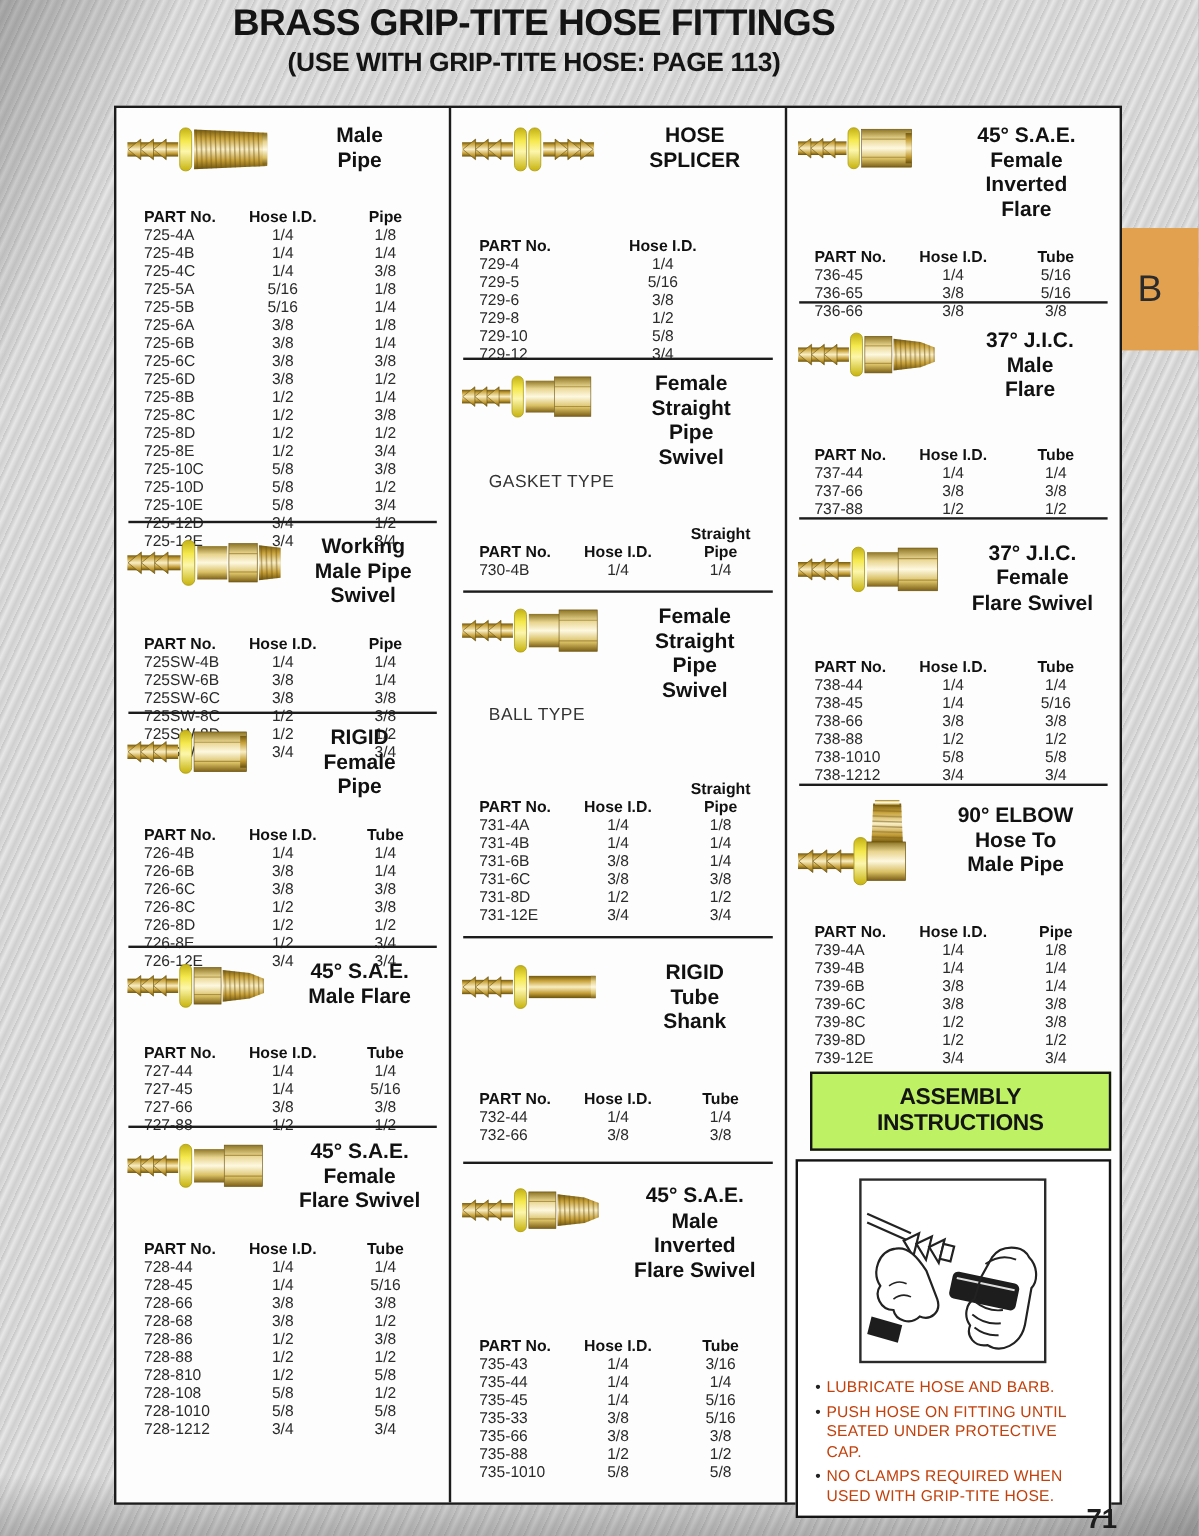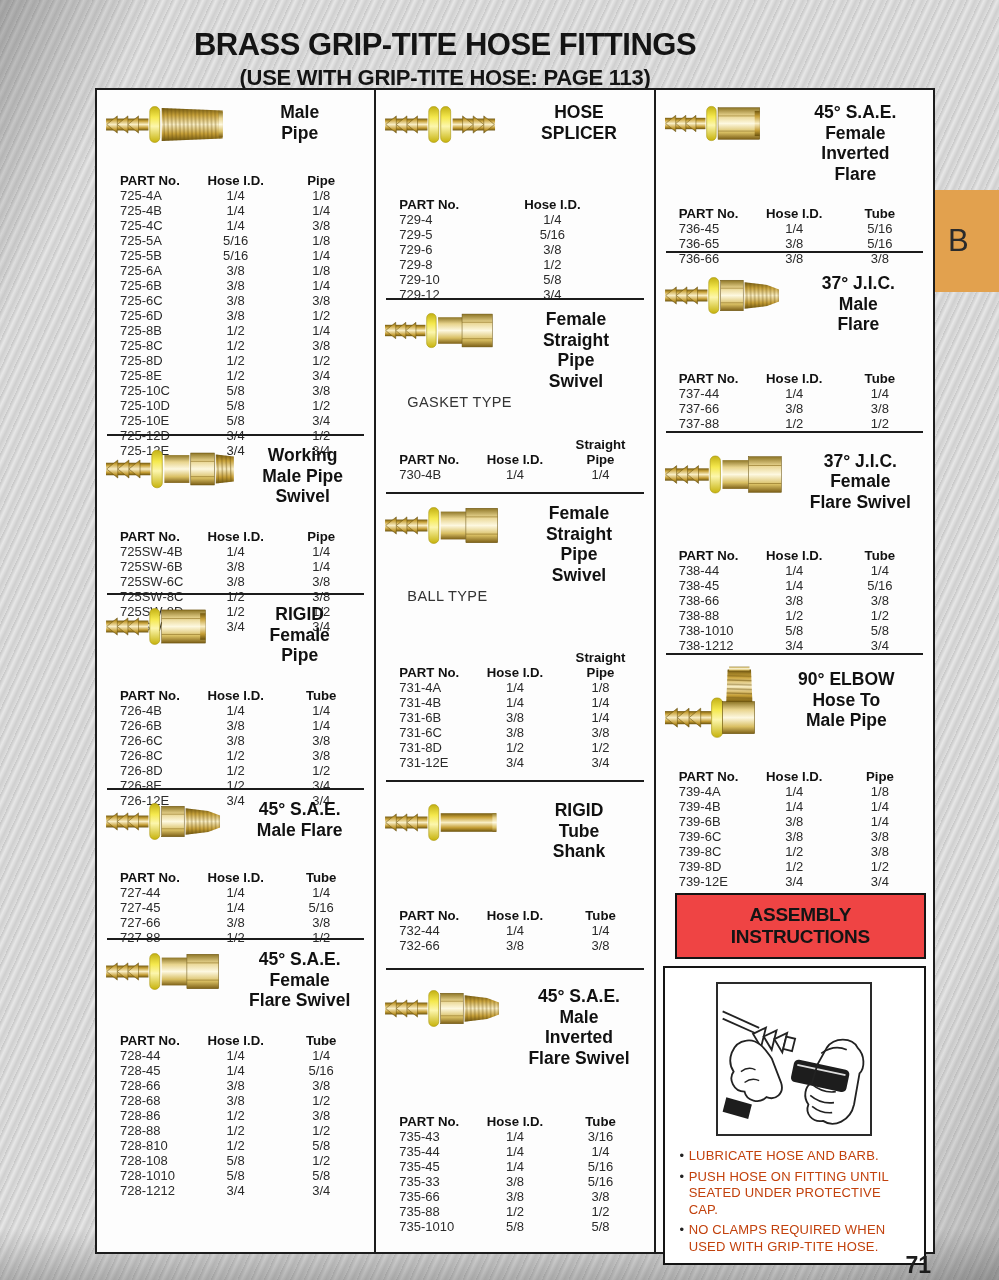--- a/index.html
+++ b/index.html
@@ -6,21 +6,21 @@
   body{font-family:"Liberation Sans", sans-serif; background:#9a9a9a;}
   .page{
     position:relative; width:999px; height:1280px; overflow:hidden;
     background:
       linear-gradient(115deg, rgba(40,40,40,.30) 0%, rgba(255,255,255,0) 10%),
       linear-gradient(295deg, rgba(60,60,60,.25) 0%, rgba(255,255,255,0) 12%),
       linear-gradient(to top, rgba(70,70,70,.30) 0%, rgba(255,255,255,0) 4%),
       repeating-linear-gradient(115deg, #c7c7c7 0px, #e7e7e7 4px, #cfcfcf 8px, #dedede 12px);
   }
   
-  .hdr-titles{position:absolute; left:95px; top:28px; width:700px; text-align:center; color:#141414;}
+  .hdr-titles{position:absolute; left:95px; top:2px; width:700px; text-align:center; color:#141414;}
   .hdr-title{font-size:31px; font-weight:bold; letter-spacing:-.5px; line-height:34px; white-space:pre-line;}
   .hdr-sub{font-size:22px; font-weight:bold; letter-spacing:-.3px; line-height:26px; margin-top:3px; white-space:pre-line;}
   .logo{
     position:absolute; right:62px; top:12px; width:144px; height:66px;
     background:#f2d018; border:4px solid #141414; border-radius:50%;
     display:flex; align-items:center; justify-content:center;
     box-shadow:0 1px 2px rgba(0,0,0,.35);
   }
   .logo span{font-size:27px; font-weight:bold; font-style:italic; color:#1a1a1a; letter-spacing:-1px;}
   
@@ -48,21 +48,21 @@
   .sec.push .ptable{margin-top:auto; margin-bottom:10px;}
   .trow{display:grid;}
   .cols-3 .trow{grid-template-columns:36% 28% 36%;}
   .cols-2 .trow{grid-template-columns:42% 44% 14%;}
   .tcell{text-align:center; font-size:13px; line-height:15px; color:#2a2a2a;}
   .tcell:first-child{text-align:left; padding-left:18px;}
   .thead .tcell{font-weight:bold; color:#111; font-size:13.2px; white-space:pre-line; align-self:end;margin-top:16px;}
   
   .asm{display:flex; flex-direction:column;}
   .asm-title{
-    margin:4px 2px 0 14px; border:2.5px solid #141414; background:#ef4444;
+    margin:4px 2px 0 14px; border:2.5px solid #141414; background:#bef264;
     text-align:center; font-size:19px; font-weight:bold; color:#141414;
     padding:9px 2px; letter-spacing:-.3px;
   }
   .asm-box{
     flex:1 1 auto; margin:7px 2px 2px 2px; border:2px solid #141414;
     background:#fff; padding:6px 10px; display:flex; flex-direction:column;
   }
   .asm-illu{
     width:152px; height:150px; border:2px solid #2a2a2a; margin:8px auto 10px auto;
     background:#fff;

